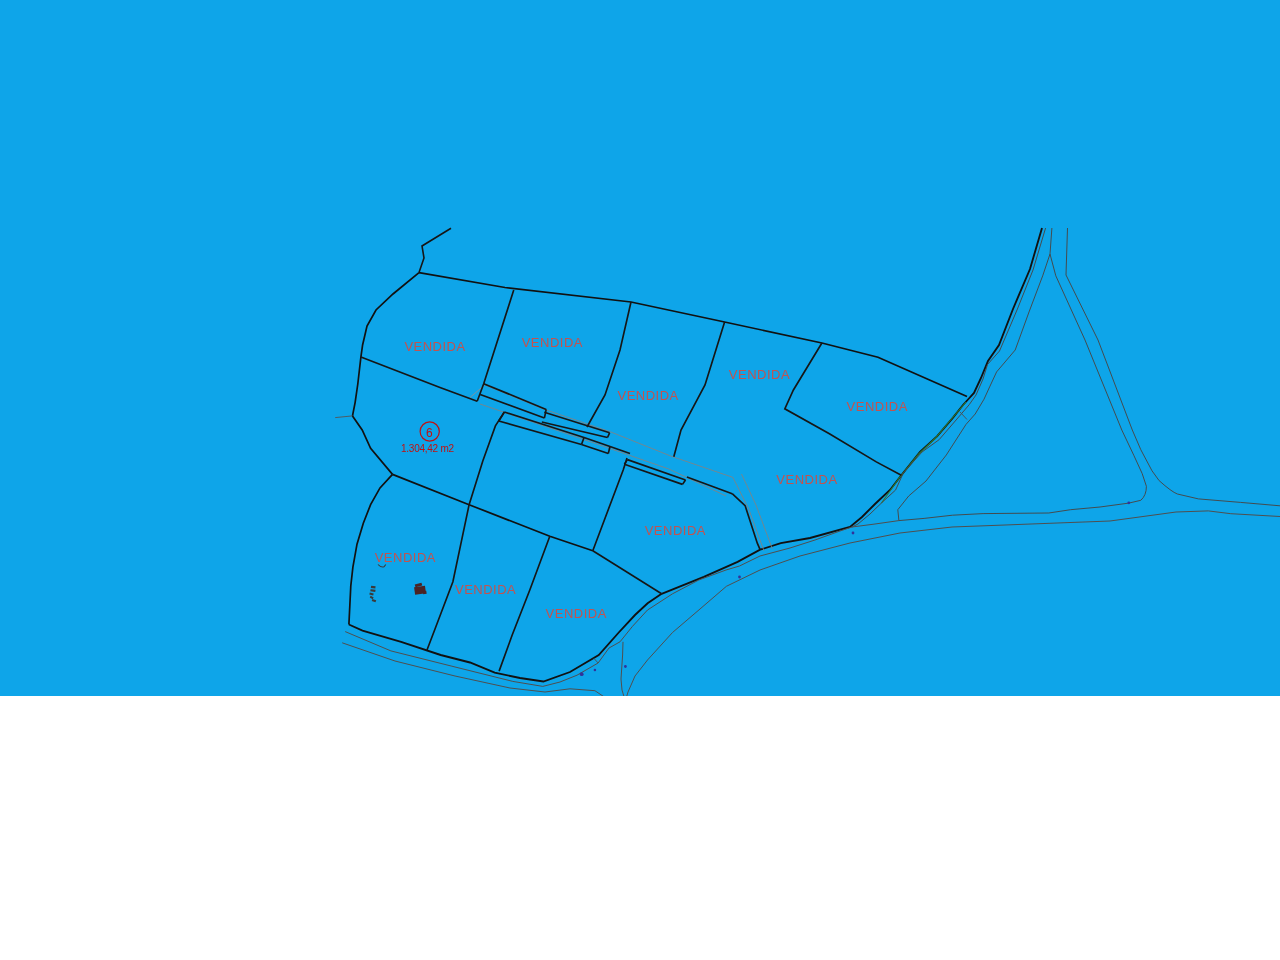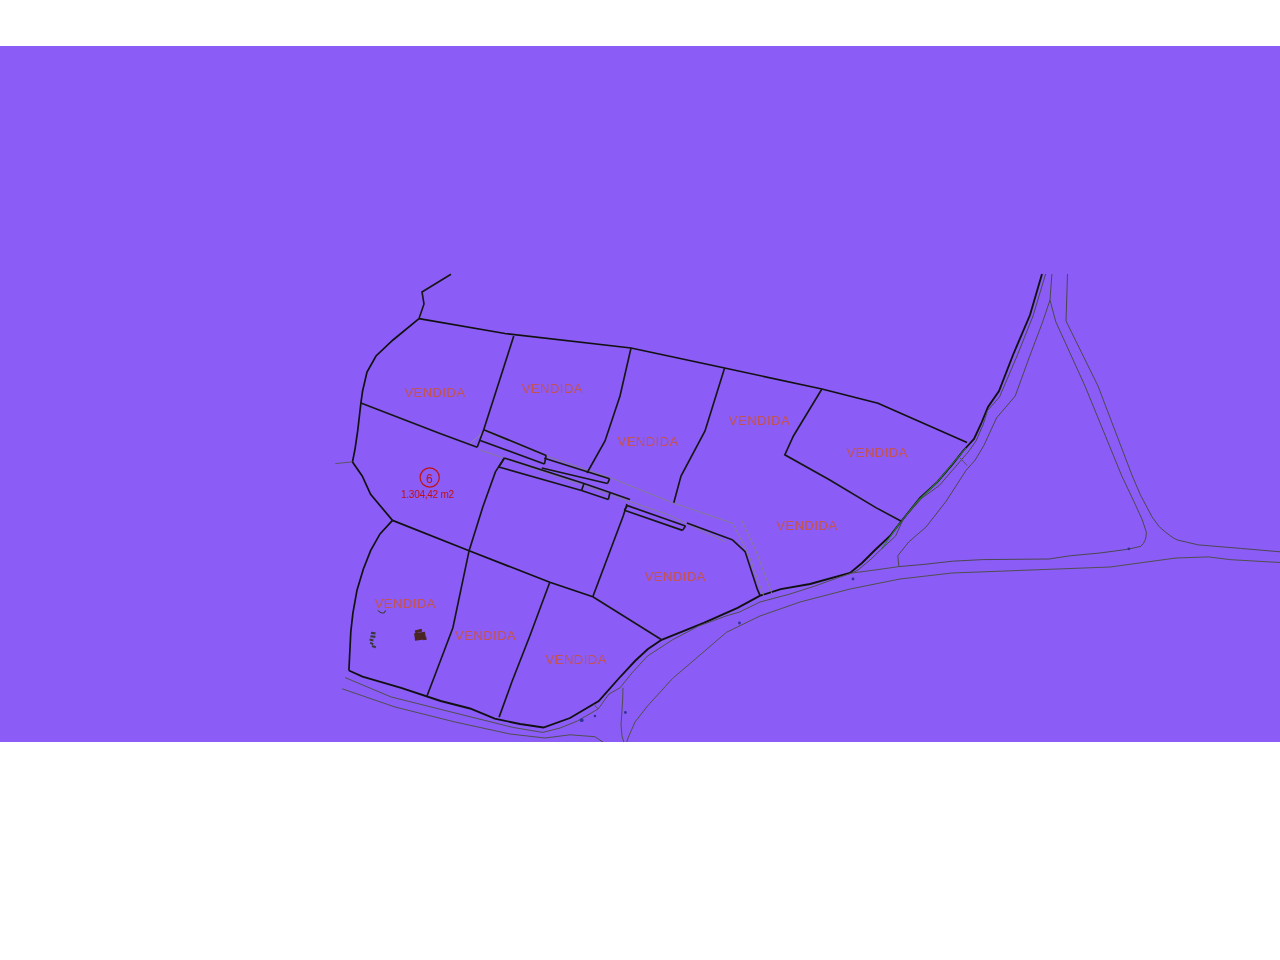--- a/index.html
+++ b/index.html
@@ -1,16 +1,16 @@
 <!DOCTYPE html>
 <html><head>
 <meta charset="utf-8">
 <style>
   html,body{margin:0;padding:0;background:#ffffff;}
-  .wrap{width:1280px;height:696px;position:relative;background:#8b5cf6;overflow:hidden;margin-top:46px;}
+  .wrap{width:1280px;height:696px;position:relative;background:#0ea5e9;overflow:hidden;}
   svg{position:absolute;left:0;top:0;}
   text{font-family:"Liberation Sans", sans-serif;}
   .vend{fill:#c25350;font-size:13px;letter-spacing:0.5px;}
   .area{fill:#c11210;font-size:10px;letter-spacing:-0.25px;}
 </style>
 </head>
 <body>
 <div class="wrap">
 <svg width="1280" height="960" viewBox="0 0 1280 960" fill="none">
 

